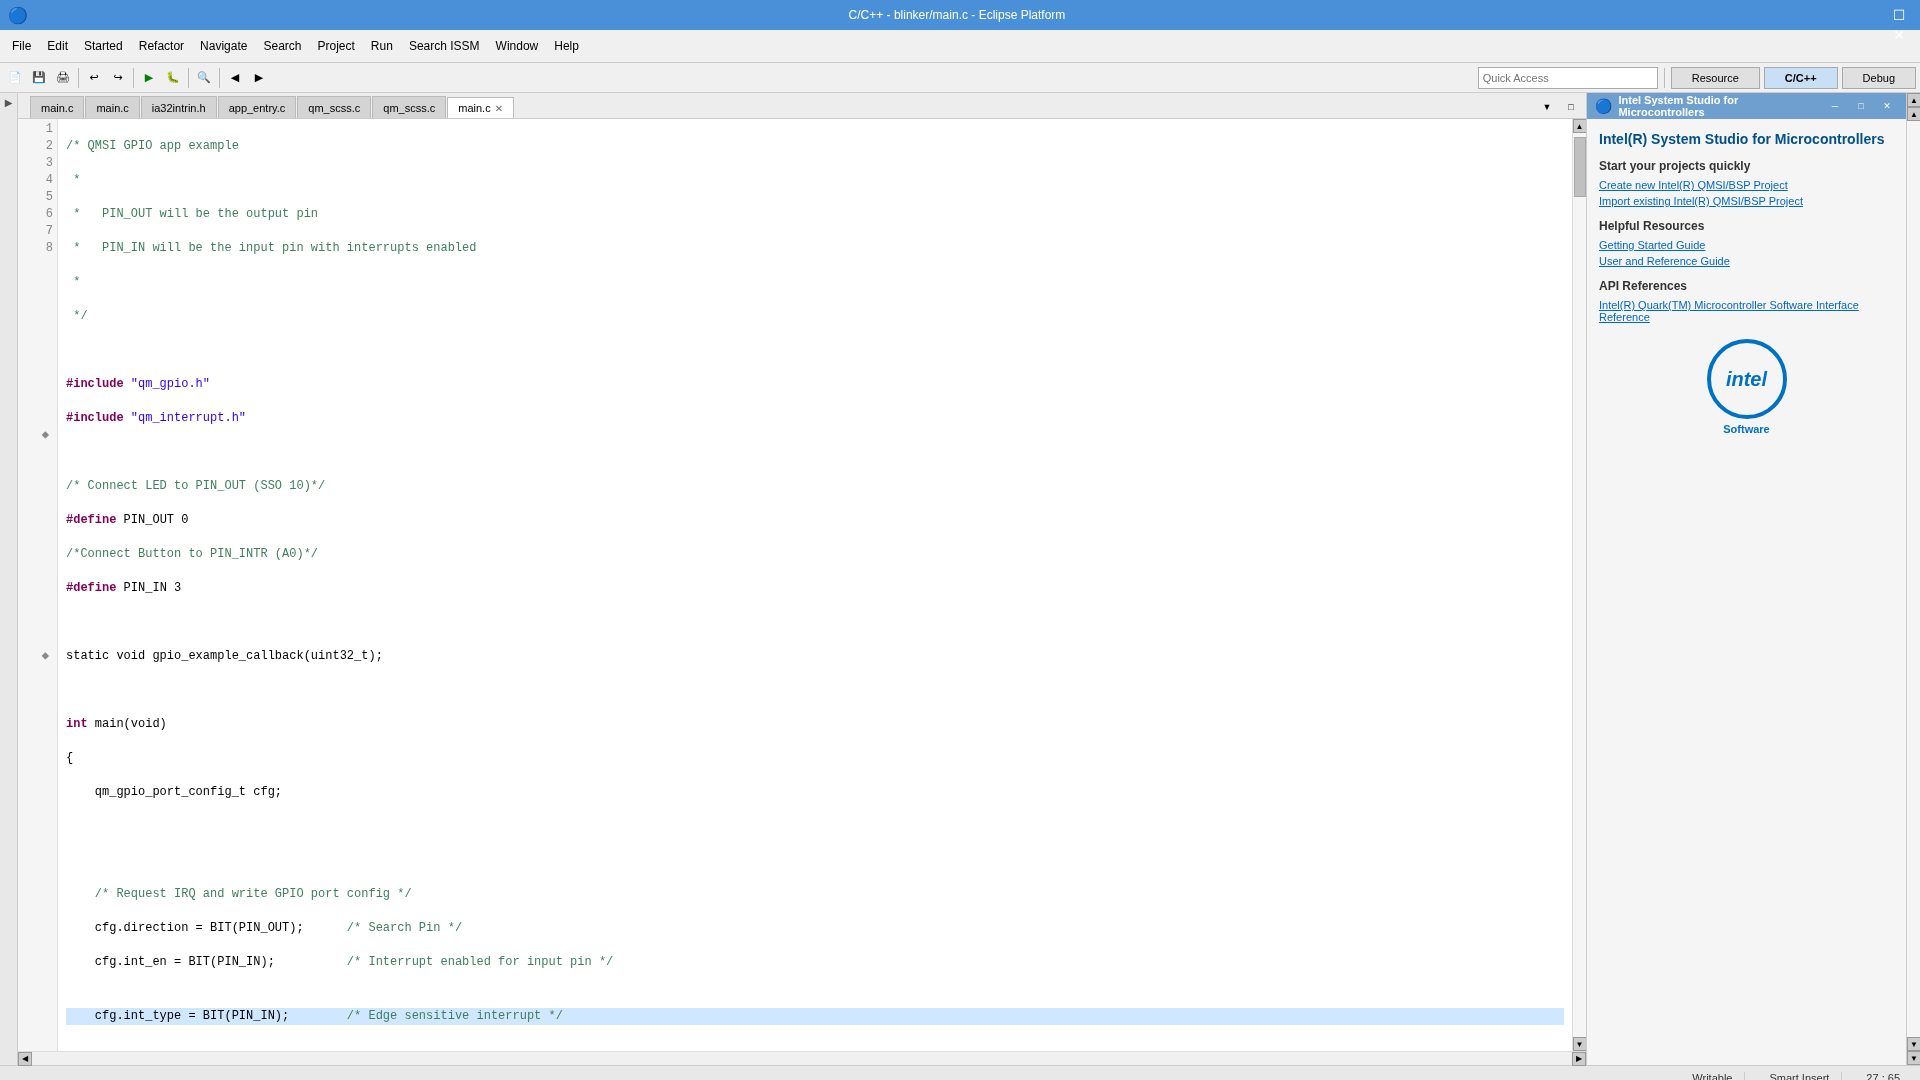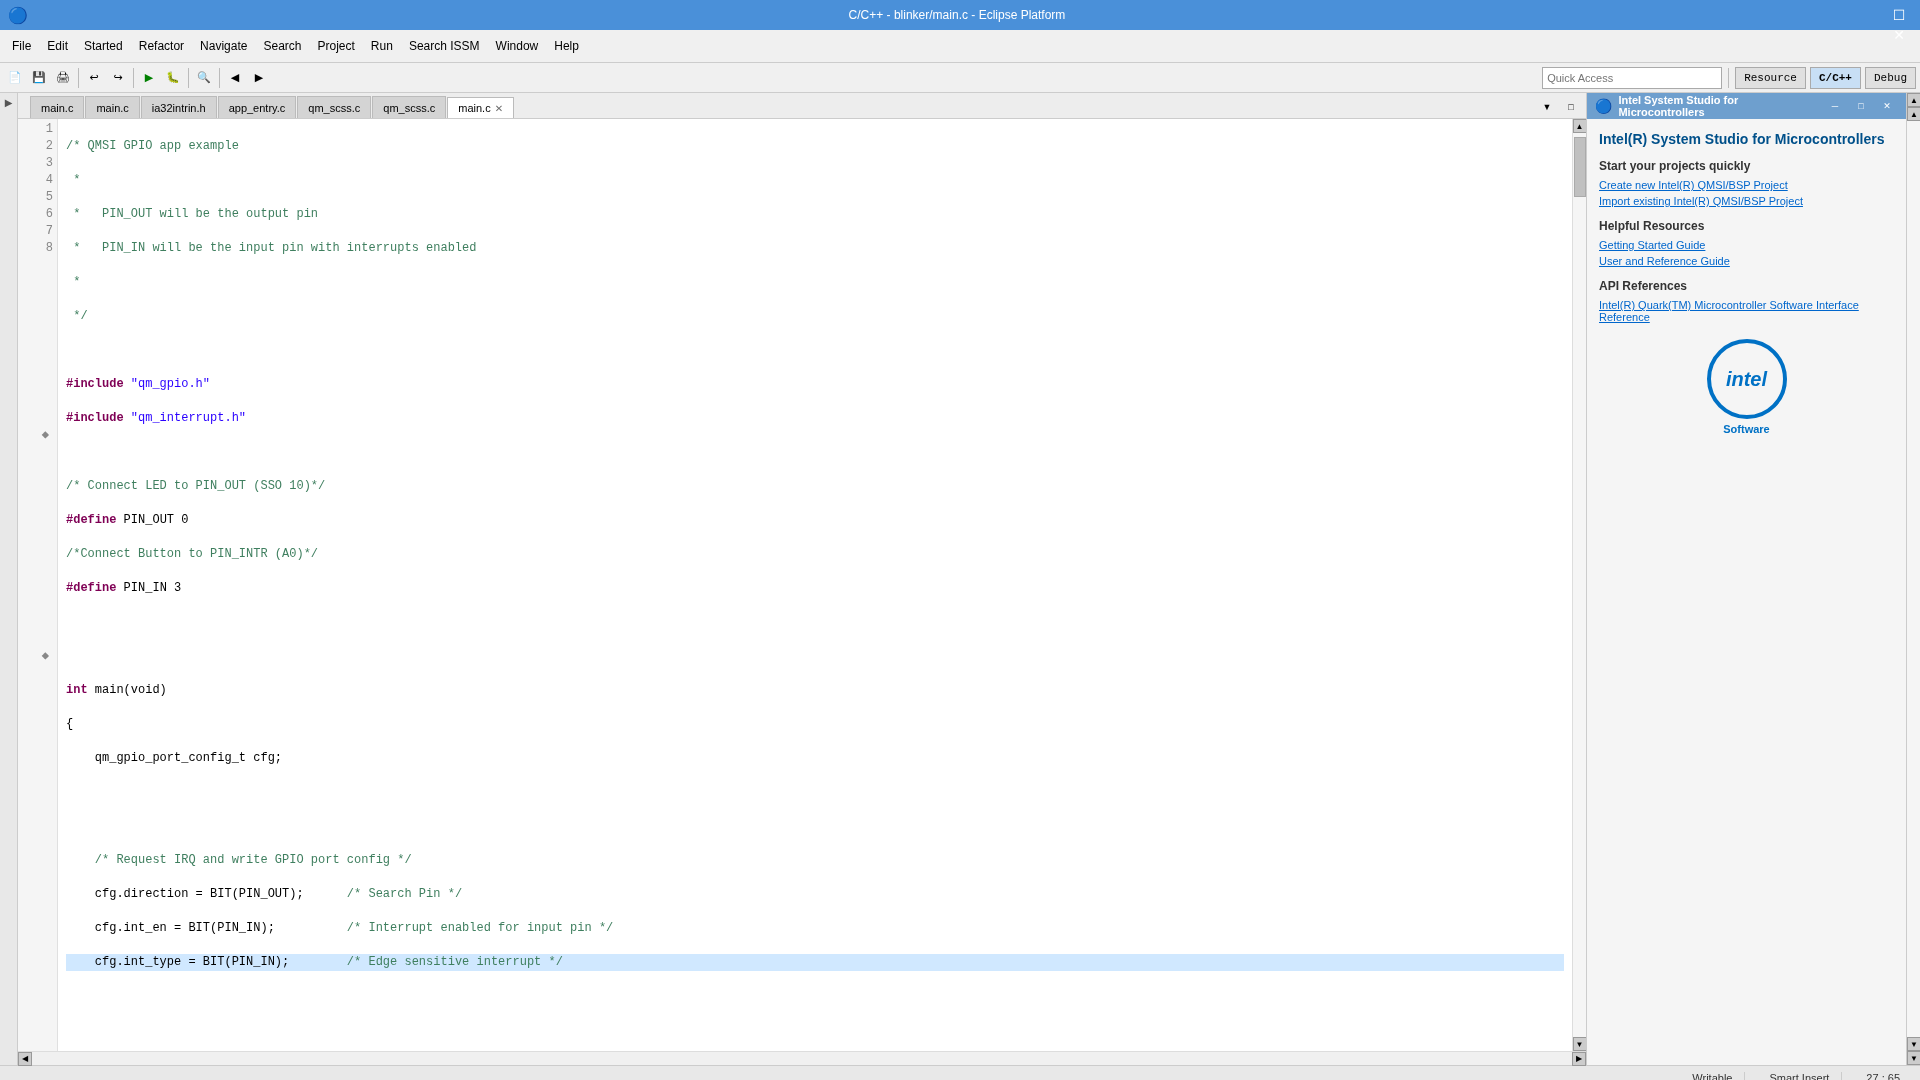--- a/index.html
+++ b/index.html
@@ -55,27 +55,26 @@
     }
     .quick-access-input {
       width: 180px;
       height: 22px;
       border: 1px solid #aaa;
       padding: 0 4px;
       font-size: 11px;
       background: white;
     }
     .perspective-btn {
-      padding: 2px 8px;
+      padding: 2px 20px;
       height: 22px;
       font-size: 11px;
       border: 1px solid #aaa;
       background: #e0e0e0;
       cursor: pointer;
-      font-family: Liberation Mono, monospace;
     }
 
     
     #main-area {
       display: flex;
       height: calc(1080px - 30px - 24px - 30px - 24px);
     }
 
     
     #left-sidebar {
@@ -154,21 +153,21 @@
       flex: 1;
       overflow: hidden;
       font-family: 'Courier New', monospace;
       font-size: 12px;
       line-height: 17px;
       padding: 2px 8px;
       white-space: pre;
       background: white;
     }
     .line { height: 17px; display: block; }
-    .line.highlighted { background: #d0e8ff; }
+    .line.highlighted { background: #d0e8ff; margin-top: 20px; }
     .c-comment { color: #3F7F5F; }
     .c-keyword { color: #7F0055; font-weight: bold; }
     .c-string { color: #2A00FF; }
     .c-normal { color: #000; }
     .c-preprocessor { color: #7F0055; font-weight: bold; }
 
     
     #editor-scrollbar {
       width: 14px;
       background: #F0F0F0;
@@ -389,20 +388,21 @@
 <span class="line c-comment"> */</span>
 <span class="line c-normal"> </span>
 <span class="line"><span class="c-preprocessor">#include</span> <span class="c-string">"qm_gpio.h"</span></span>
 <span class="line"><span class="c-preprocessor">#include</span> <span class="c-string">"qm_interrupt.h"</span></span>
 <span class="line c-normal"> </span>
 <span class="line c-comment">/* Connect LED to PIN_OUT (SSO 10)*/</span>
 <span class="line"><span class="c-preprocessor">#define</span> PIN_OUT 0</span>
 <span class="line c-comment">/*Connect Button to PIN_INTR (A0)*/</span>
 <span class="line"><span class="c-preprocessor">#define</span> PIN_IN 3</span>
 <span class="line c-normal"> </span>
+<span class="line c-normal">static void gpio_example_callback(uint32_t);</span>
 <span class="line c-normal"> </span>
 <span class="line"><span class="c-keyword">int</span> main(void)</span>
 <span class="line c-normal">{</span>
 <span class="line c-normal">    qm_gpio_port_config_t cfg;</span>
 <span class="line c-normal"> </span>
 <span class="line c-normal"> </span>
 <span class="line c-comment">    /* Request IRQ and write GPIO port config */</span>
 <span class="line c-normal">    cfg.direction = BIT(PIN_OUT);      <span class="c-comment">/* Search Pin */</span></span>
 <span class="line c-normal">    cfg.int_en = BIT(PIN_IN);          <span class="c-comment">/* Interrupt enabled for input pin */</span></span>
 <span class="line highlighted c-normal">    cfg.int_type = BIT(PIN_IN);        <span class="c-comment">/* Edge sensitive interrupt */</span></span>

